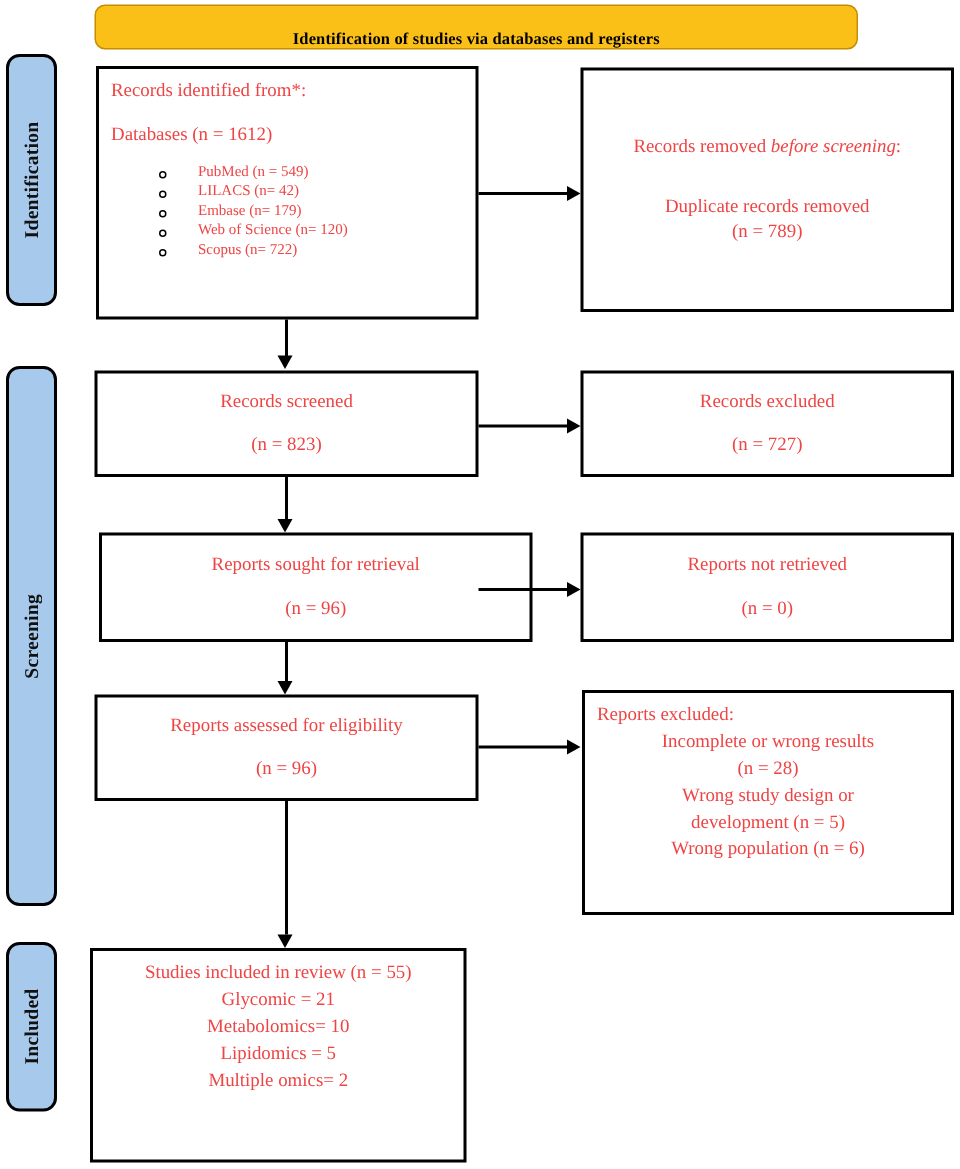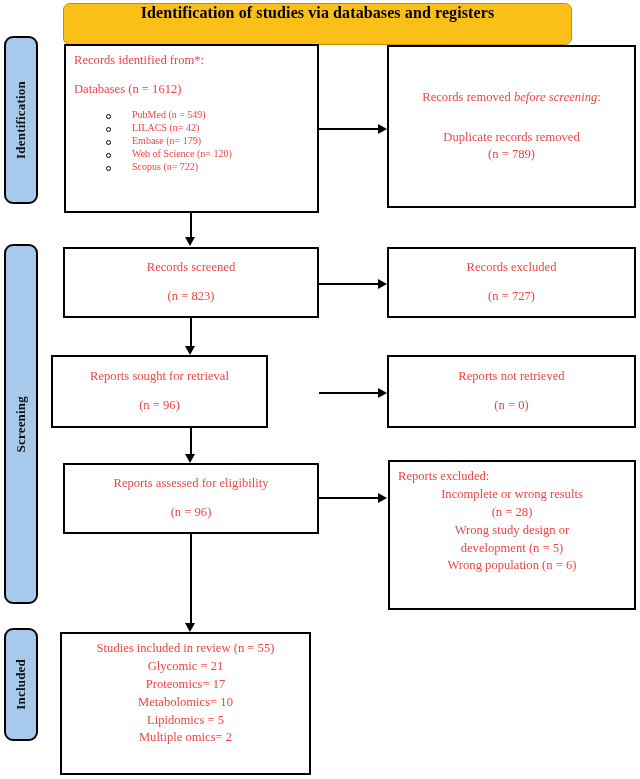--- a/index.html
+++ b/index.html
@@ -15,30 +15,30 @@
     font-family: "Liberation Serif", "DejaVu Serif", serif;
     overflow: hidden;
   }
 
   
   .banner {
     position: absolute;
     left: 63px;
     top: 3px;
     width: 509px;
-    height: 42px;
+    height: 30px;
     background: #FBC018;
     border: 1.6px solid #C98B00;
     border-radius: 7px;
     box-sizing: border-box;
     display: flex;
-    align-items: flex-start;
+    align-items: flex-end;
     justify-content: center;
     font-weight: bold;
-    font-size: 16px;
+    font-size: 11px;
     color: #000000;
     letter-spacing: 0.1px;
   }
 
   
   .stage-bar {
     position: absolute;
     left: 4px;
     width: 34px;
     background: #A6C9EC;
@@ -81,21 +81,21 @@
     display: flex;
     flex-direction: column;
     justify-content: center;
   }
   .tline { text-align: center; }
   .lline { text-align: left; }
 
   
   #box-identified      { left: 64px;  top: 44px;  width: 255px; height: 169px; }
   #box-screened        { left: 63px;  top: 247px; width: 256px; height: 71px; }
-  #box-sought          { left: 51px;  top: 355px; width: 217px; height: 73px; }
+  #box-sought          { left: 66px;  top: 355px; width: 289px; height: 73px; }
   #box-assessed        { left: 63px;  top: 463px; width: 256px; height: 71px; }
   #box-included        { left: 60px;  top: 632px; width: 251px; height: 143px; }
 
   
   #box-removed         { left: 387px; top: 45px;  width: 249px; height: 163px; }
   #box-excluded-rec    { left: 387px; top: 247px; width: 249px; height: 71px; }
   #box-notretrieved    { left: 387px; top: 355px; width: 249px; height: 73px; }
   #box-excluded-rep    { left: 388px; top: 460px; width: 248px; height: 150px; }
 
   .gap { height: 11px; }
@@ -248,21 +248,20 @@
       <div class="it">Wrong study design or</div>
       <div class="it">development (n = 5)</div>
       <div class="it">Wrong population (n = 6)</div>
     </div>
   </div>
 
   <div class="box" id="box-included">
     <div class="inner indent-block">
       <div class="it">Studies included in review (n = 55)</div>
       <div class="it">Glycomic = 21</div>
-      <div class="it">Proteomics= 17</div>
       <div class="it">Metabolomics= 10</div>
       <div class="it">Lipidomics = 5</div>
       <div class="it">Multiple omics= 2</div>
     </div>
   </div>
 
   <div class="hline" style="left:319px; top:128px; width:59px;"></div>
   <div class="arrow-right" style="left:378px; top:123.5px;"></div>
 
   <div class="vline" style="left:190px; top:213px; height:25px;"></div>

